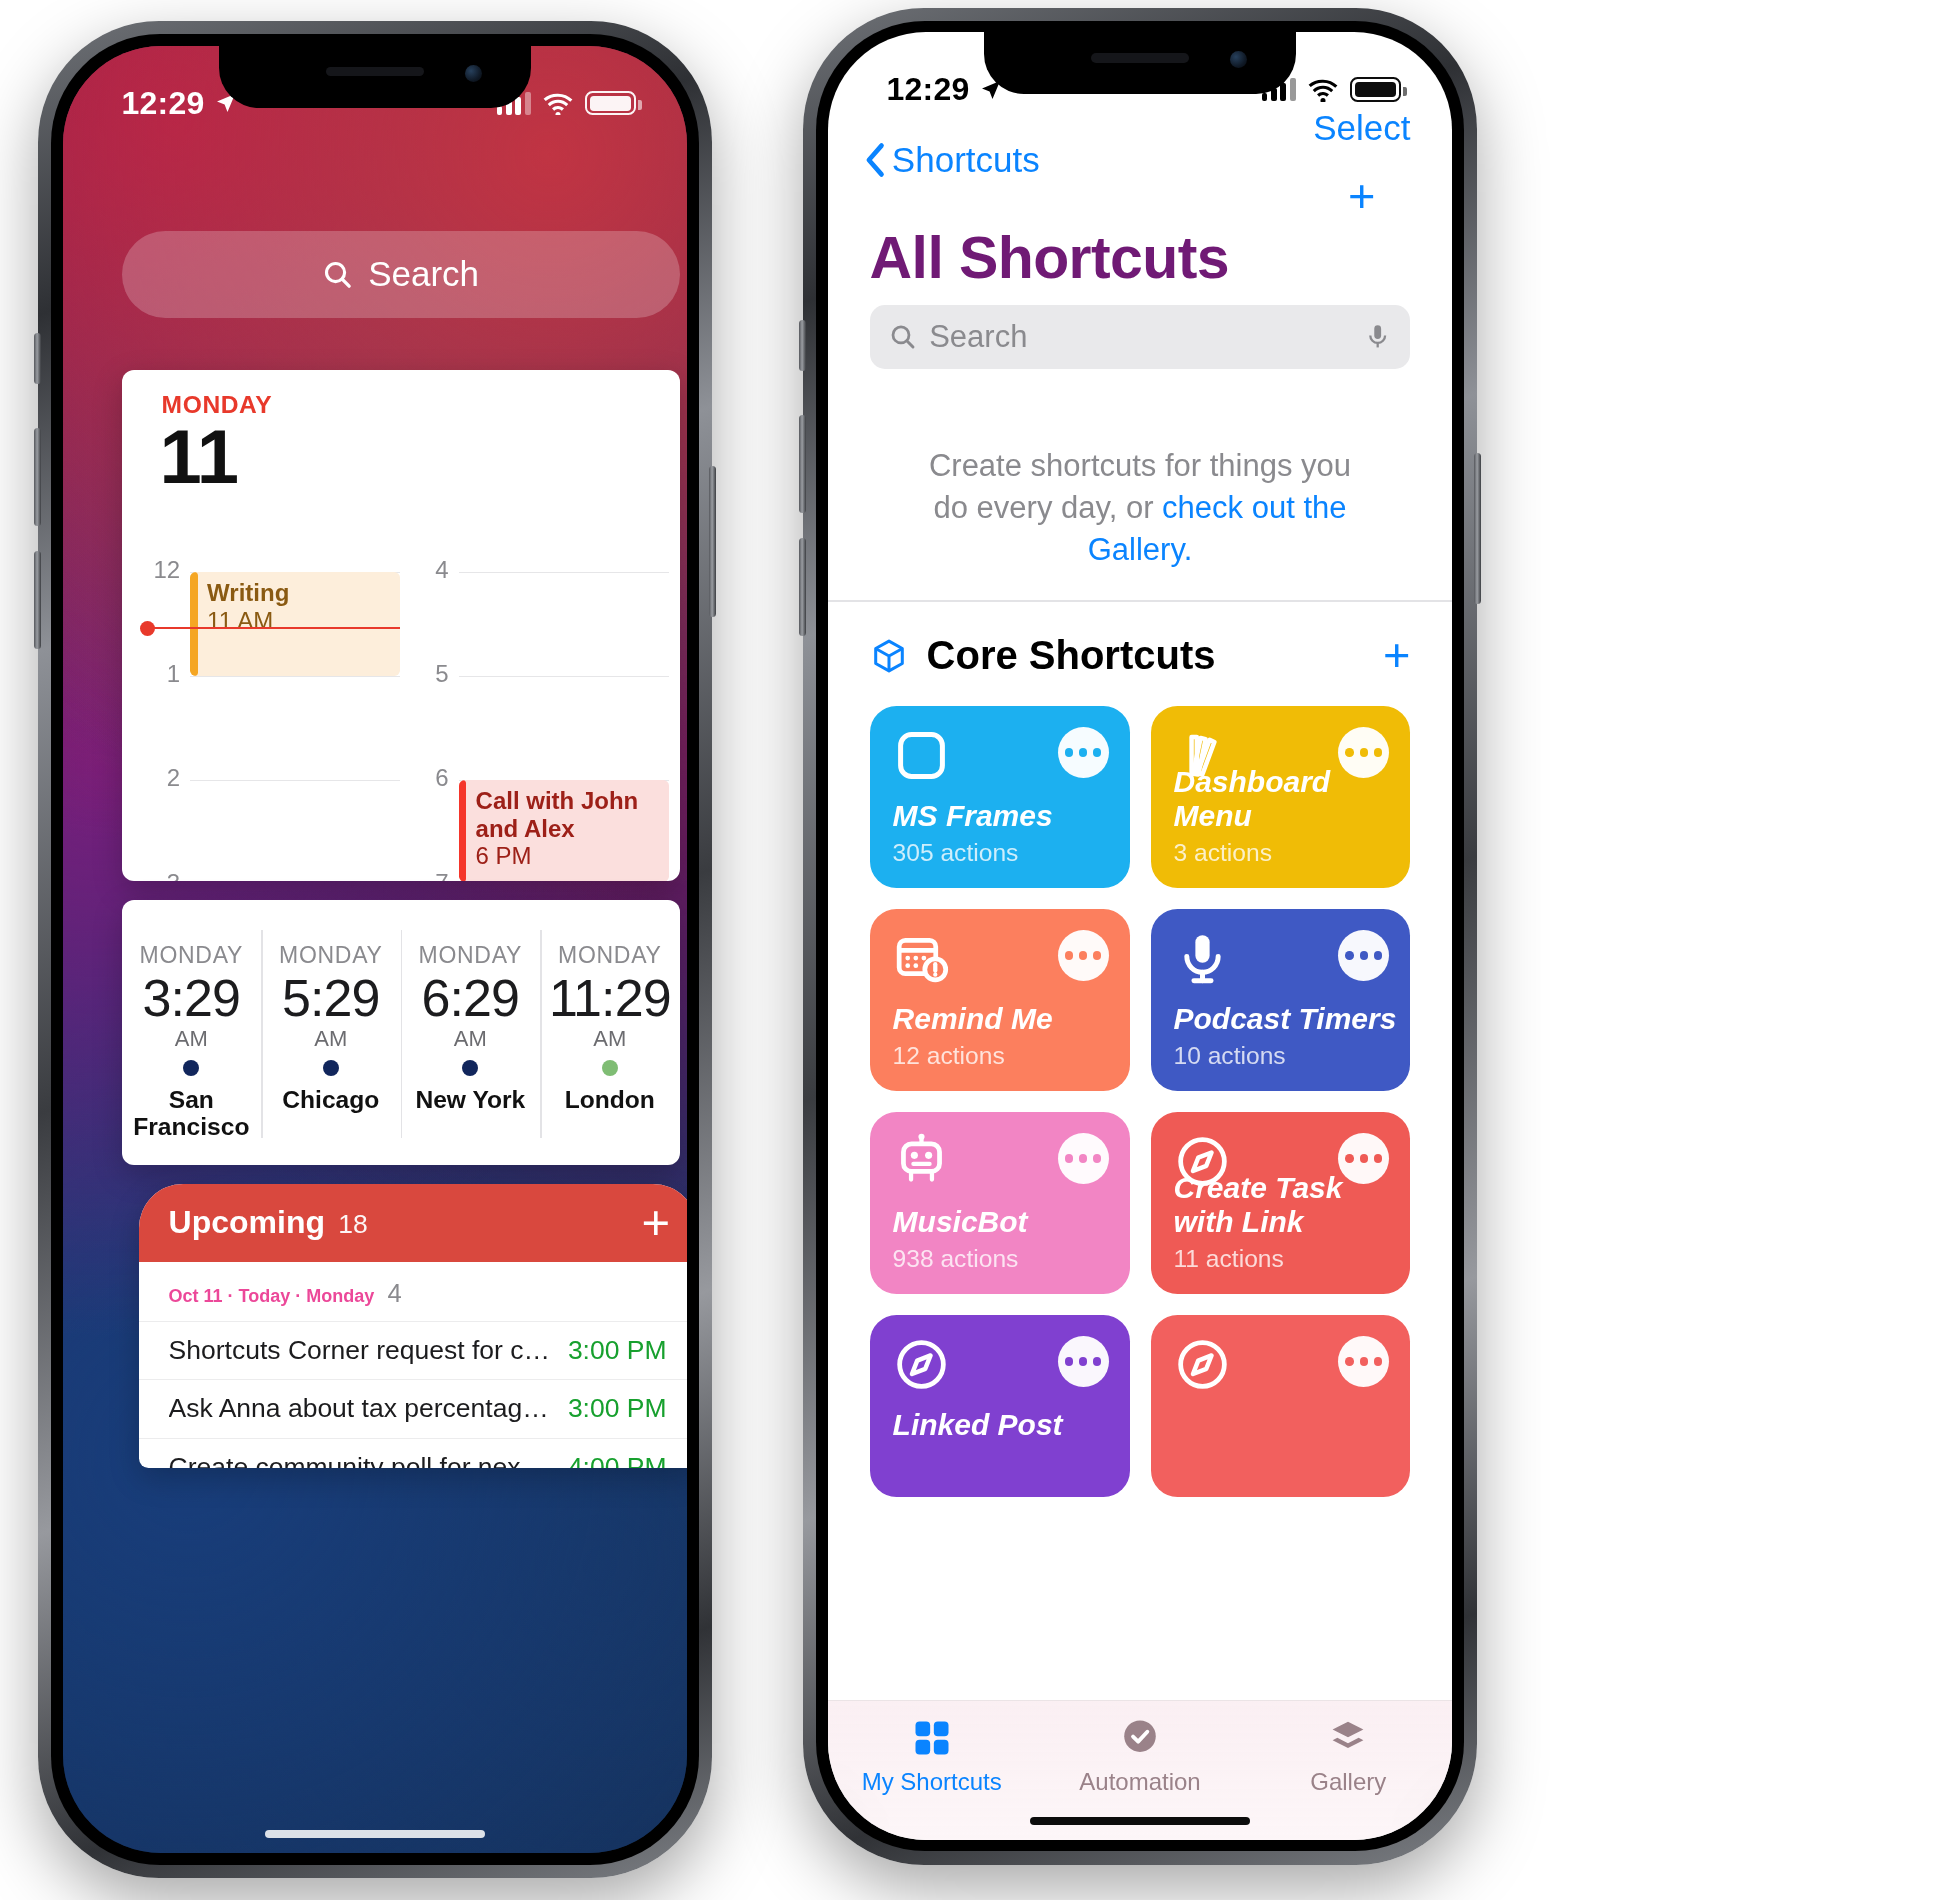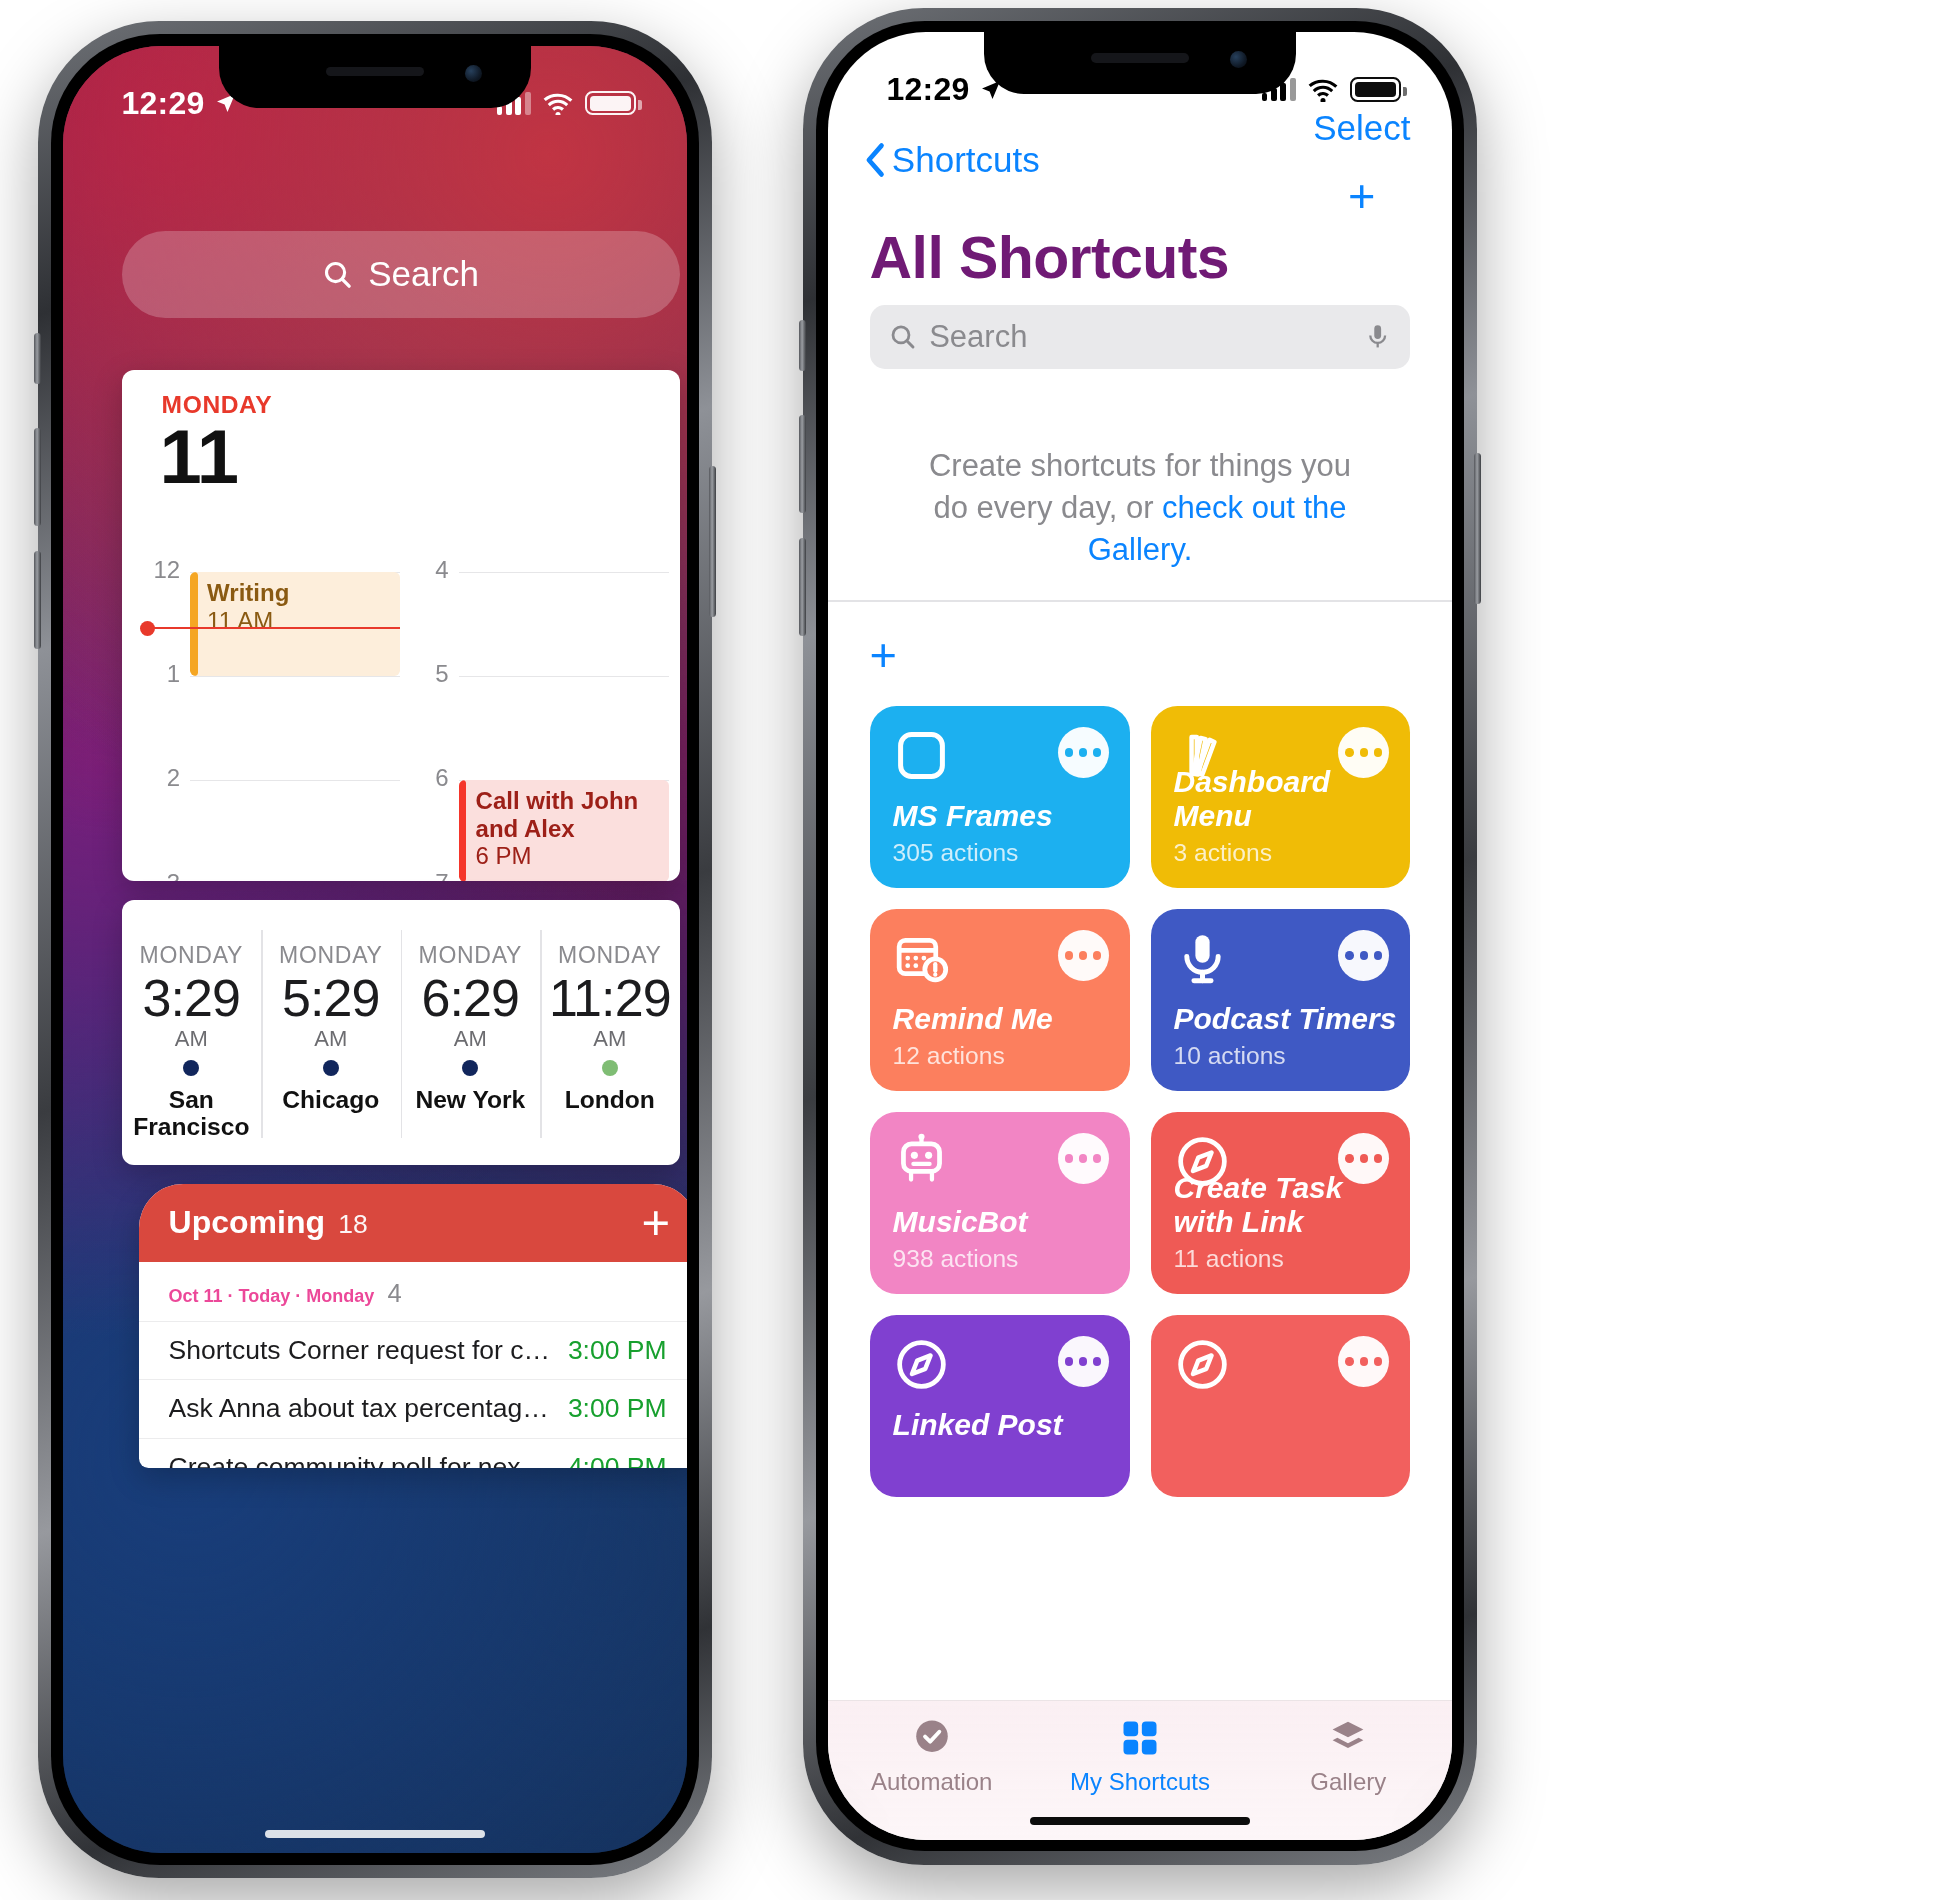--- a/index.html
+++ b/index.html
@@ -438,20 +438,27 @@
               </svg>
           </div>
 
           <div class="empty">
             <span>Create shortcuts for things you do every day, or </span><a href="#">check out the Gallery.</a>
           </div>
 
           <div class="sec-divider"></div>
 
           <div class="sec-head">
+            <div class="lt">
+              <svg class="cube" viewBox="0 0 24 24">
+                <path d="M12 2.6l8.4 4.7v9.4L12 21.4 3.6 16.7V7.3z" fill="none" stroke="#0a84ff" stroke-width="1.9" stroke-linejoin="round"></path>
+                <path d="M3.8 7.4L12 12l8.2-4.6M12 12v9.3" fill="none" stroke="#0a84ff" stroke-width="1.9" stroke-linejoin="round"></path>
+              </svg>
+              <span class="nm">Core Shortcuts</span>
+            </div>
             <span class="pl">+</span>
           </div>
 
           <div class="grid">
 
             <div class="tile" style="background:#1cb0f0">
               <svg class="ico" viewBox="0 0 24 24">
                   <rect x="3.2" y="3.2" width="17.6" height="17.6" rx="4.6" fill="none" stroke="#fff" stroke-width="2.1"></rect>
                 </svg>
               <span class="dots">
@@ -575,38 +582,38 @@
                   <i style="background:#f2605e"></i>
                   <i style="background:#f2605e"></i>
                 </span>
               <div class="nm"></div>
               <div class="ac"></div>
             </div>
 
           </div>
 
           <div class="tabbar">
-            <div class="tab">
-              <svg viewBox="0 0 24 24">
-                <circle cx="12" cy="11" r="8.6" fill="#9a8289"></circle>
-                <path d="M8.2 11.2l2.8 2.8 5-5.4" fill="none" stroke="#fff" stroke-width="2.1" stroke-linecap="round" stroke-linejoin="round"></path>
-              </svg>
-              <span class="lb">Automation</span>
-            </div>
             <div class="tab active">
               <svg viewBox="0 0 24 24">
                 <rect x="3" y="3" width="8" height="8" rx="2.2" fill="#0a84ff"></rect>
                 <rect x="13" y="3" width="8" height="8" rx="2.2" fill="#0a84ff"></rect>
                 <rect x="3" y="13" width="8" height="8" rx="2.2" fill="#0a84ff"></rect>
                 <rect x="13" y="13" width="8" height="8" rx="2.2" fill="#0a84ff"></rect>
               </svg>
               <span class="lb">My Shortcuts</span>
             </div>
             <div class="tab">
               <svg viewBox="0 0 24 24">
+                <circle cx="12" cy="11" r="8.6" fill="#9a8289"></circle>
+                <path d="M8.2 11.2l2.8 2.8 5-5.4" fill="none" stroke="#fff" stroke-width="2.1" stroke-linecap="round" stroke-linejoin="round"></path>
+              </svg>
+              <span class="lb">Automation</span>
+            </div>
+            <div class="tab">
+              <svg viewBox="0 0 24 24">
                 <path d="M12 3.2l8.4 4.2-8.4 4.2L3.6 7.4z" fill="#9a8289"></path>
                 <path d="M3.6 13.2l8.4 4.2 8.4-4.2-2.6-1.3-5.8 2.9-5.8-2.9z" fill="#9a8289"></path>
               </svg>
               <span class="lb">Gallery</span>
             </div>
           </div>
 
           <div class="home-ind"></div>
         </div>
       </div>

